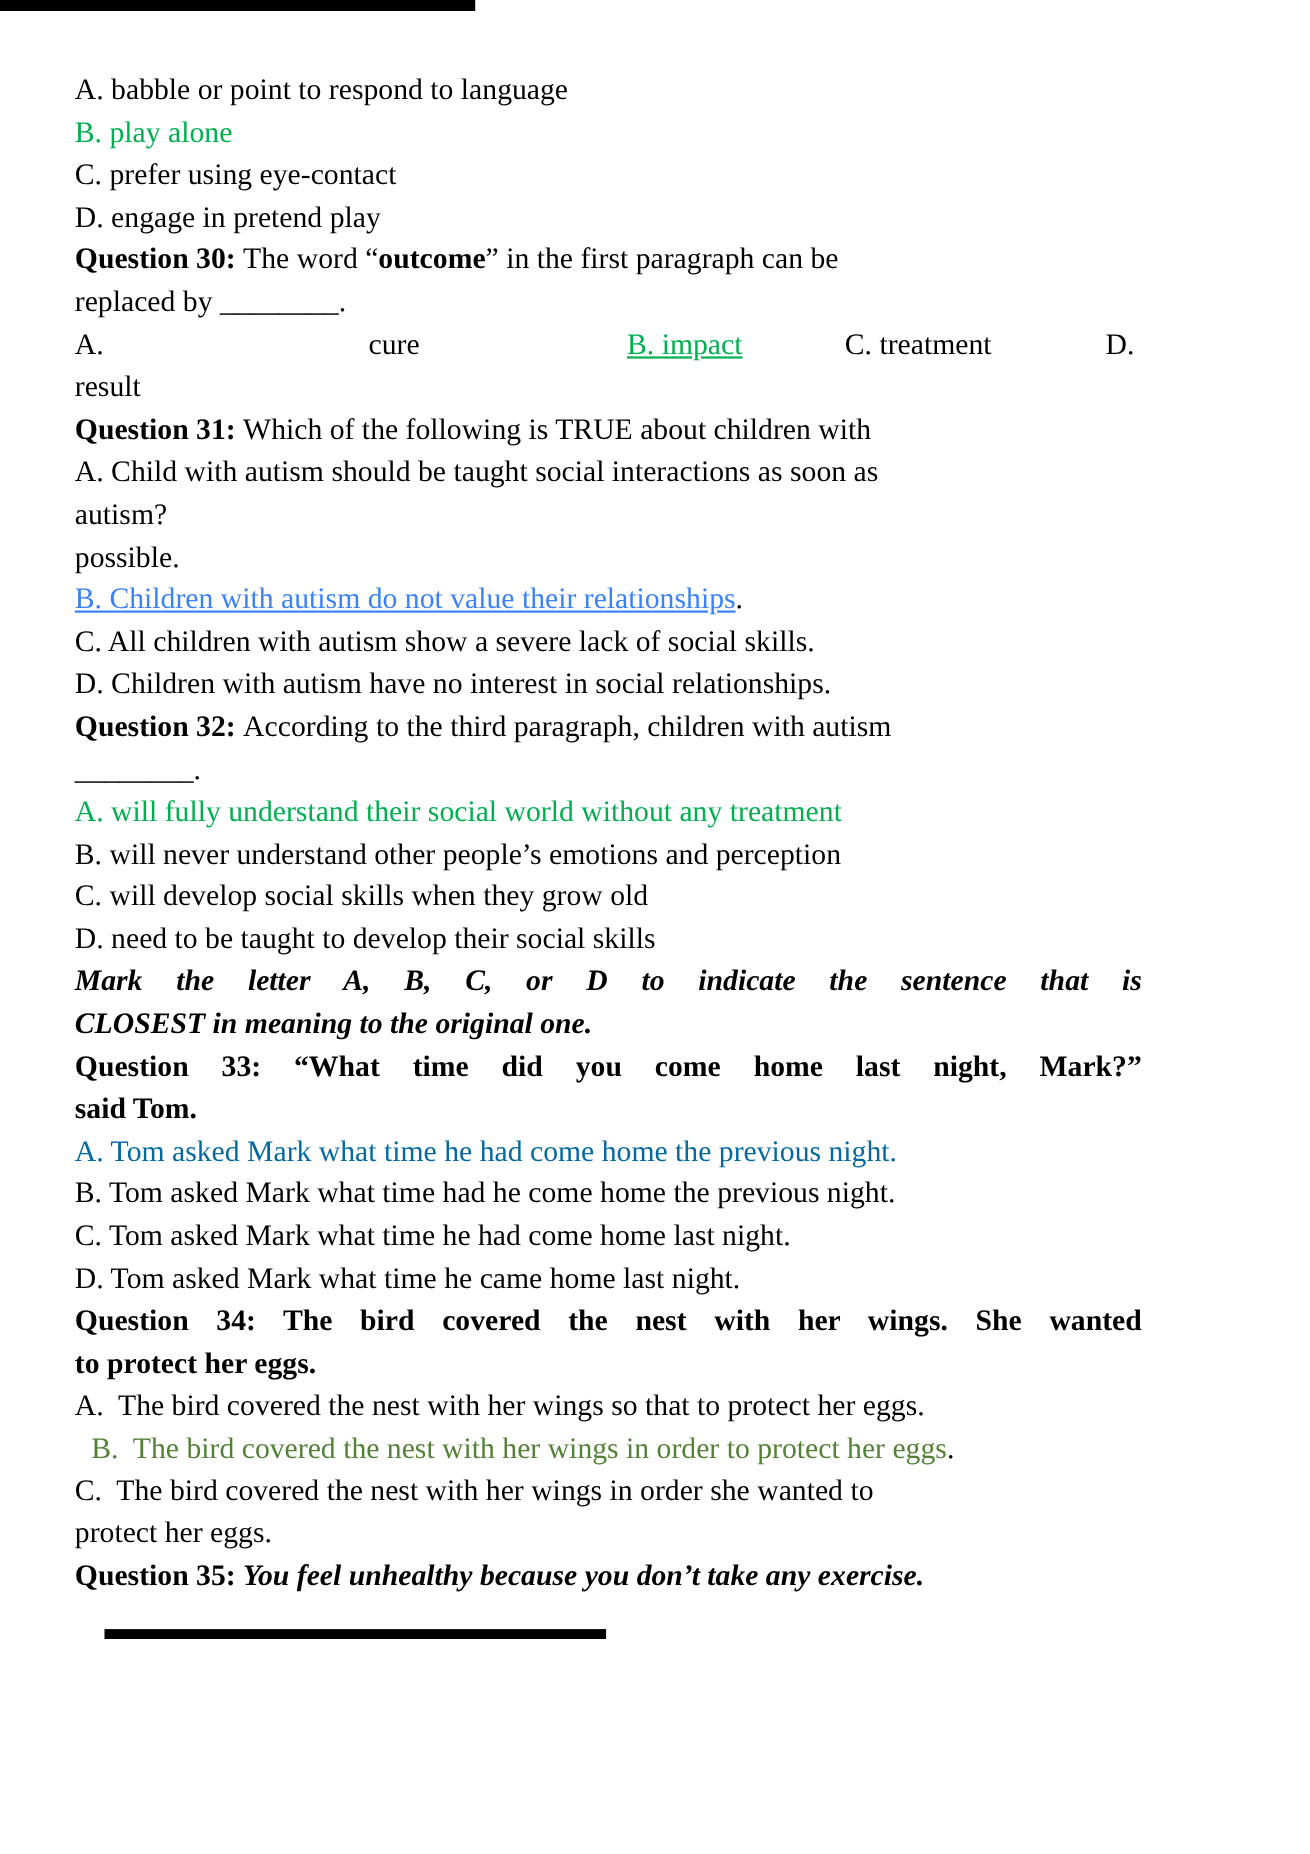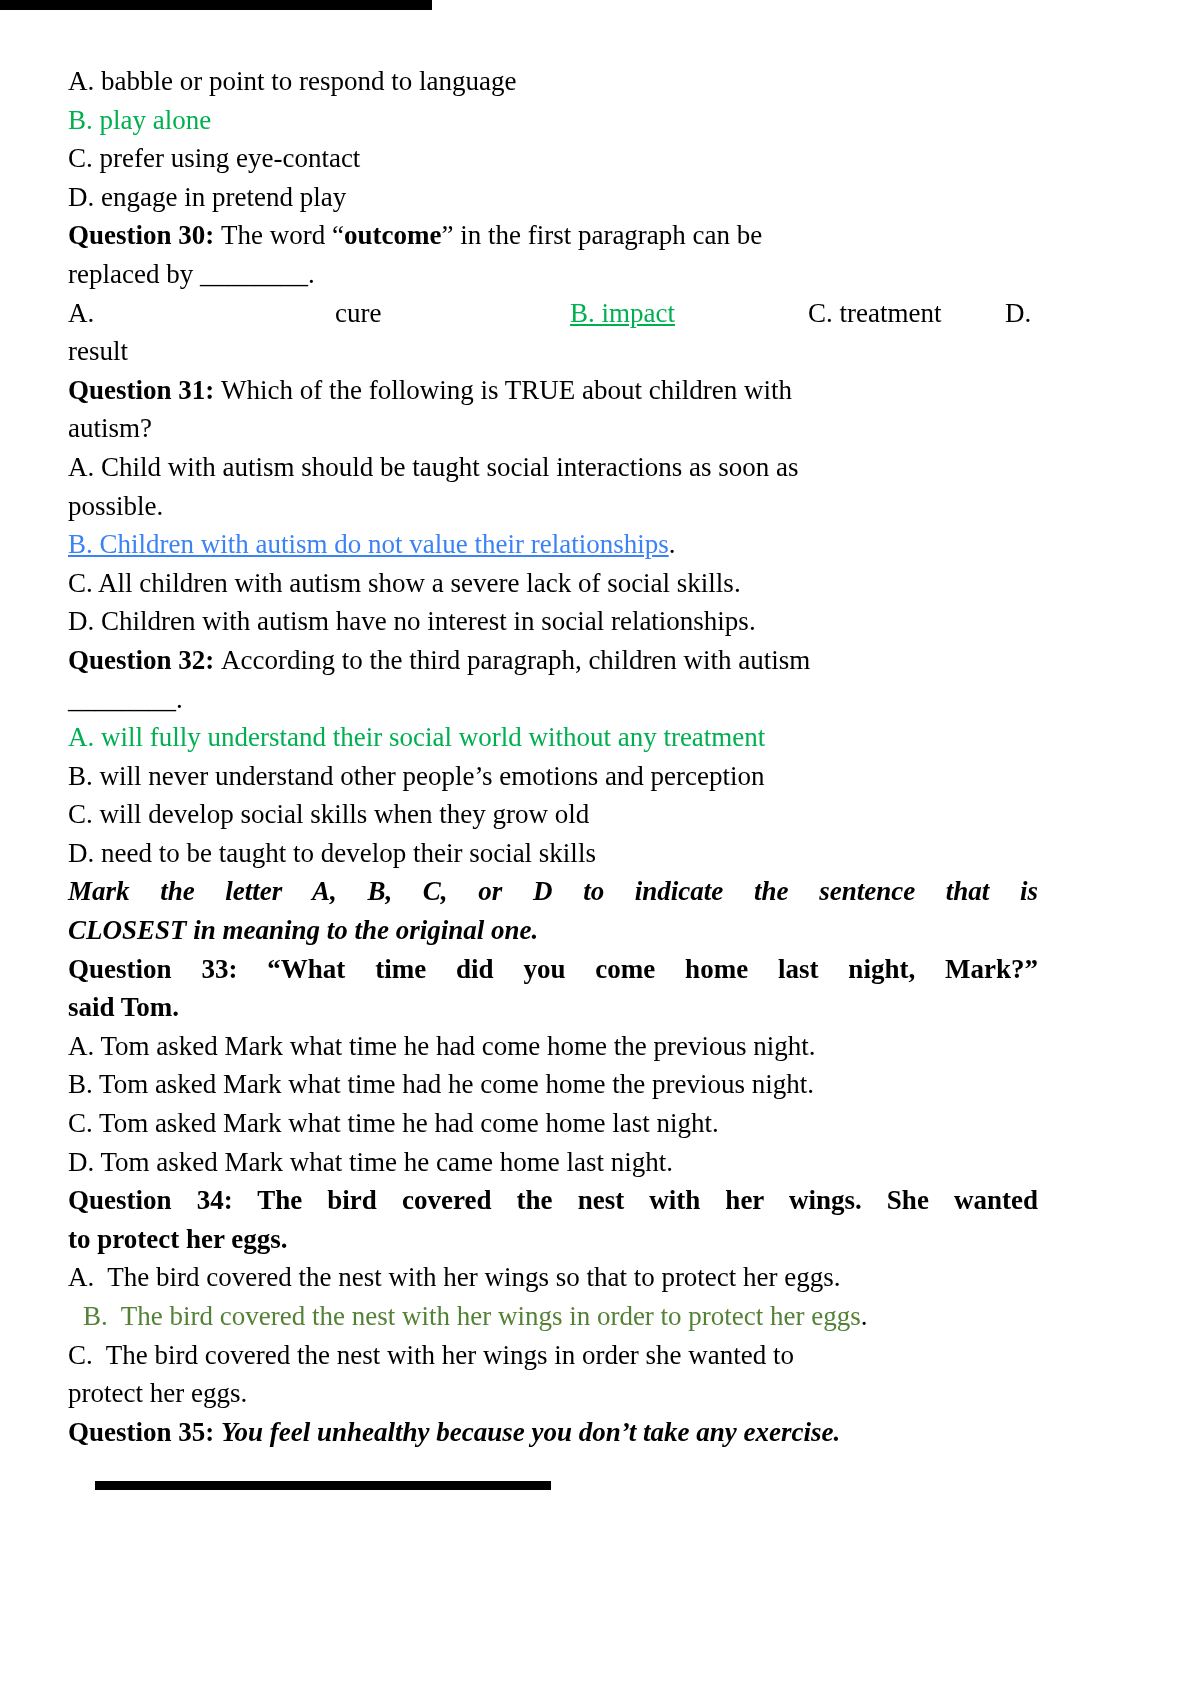--- a/index.html
+++ b/index.html
@@ -55,55 +55,55 @@
     height: 38.6px;
   }
   .opt {
     position: absolute;
     top: 0;
     white-space: pre;
   }
   .opt-0 { left: 0; }
   .opt-1 { left: 267px; }
   .opt-2 { left: 502px; }
-  .opt-3 { left: 740px; }
+  .opt-3 { left: 700px; }
   .opt-4 { left: 937px; }
 </style>
 </head>
 <body>
 
 <div class="page">
   <div class="top-bar"></div>
   <div class="doc" id="doc">
       <div class="line"><span>A. babble or point to respond to language</span></div>
       <div class="line"><span style="color: rgb(0, 176, 80);">B. play alone</span></div>
       <div class="line"><span>C. prefer using eye-contact</span></div>
       <div class="line"><span>D. engage in pretend play</span></div>
       <div class="line"><span style="font-weight: bold;">Question 30: </span><span>The word “</span><span style="font-weight: bold;">outcome</span><span>” in the first paragraph can be</span></div>
       <div class="line"><span>replaced by ________.</span></div>
       <div class="line options-row"><span class="opt opt-0">A.</span><span class="opt opt-1">cure</span><span class="opt opt-2" style="color: rgb(0, 176, 80); text-decoration: underline;">B. impact</span><span class="opt opt-3">C. treatment</span><span class="opt opt-4">D.</span></div>
       <div class="line"><span>result</span></div>
       <div class="line"><span style="font-weight: bold;">Question 31: </span><span>Which of the following is TRUE about children with</span></div>
+      <div class="line"><span>A. Child with autism should be taught social interactions as soon as</span></div>
       <div class="line"><span>autism?</span></div>
-      <div class="line"><span>A. Child with autism should be taught social interactions as soon as</span></div>
       <div class="line"><span>possible.</span></div>
       <div class="line"><span style="color: #3b82f6; text-decoration: underline;">B. Children with autism do not value their relationships</span><span>.</span></div>
       <div class="line"><span>C. All children with autism show a severe lack of social skills.</span></div>
       <div class="line"><span>D. Children with autism have no interest in social relationships.</span></div>
       <div class="line"><span style="font-weight: bold;">Question 32: </span><span>According to the third paragraph, children with autism</span></div>
       <div class="line"><span>________.</span></div>
       <div class="line"><span style="color: rgb(0, 176, 80);">A. will fully understand their social world without any treatment</span></div>
       <div class="line"><span>B. will never understand other people’s emotions and perception</span></div>
       <div class="line"><span>C. will develop social skills when they grow old</span></div>
       <div class="line"><span>D. need to be taught to develop their social skills</span></div>
       <div class="line justify"><span style="font-weight: bold; font-style: italic;">Mark the letter A, B, C, or D to indicate the sentence that is</span></div>
       <div class="line"><span style="font-weight: bold; font-style: italic;">CLOSEST in meaning to the original one.</span></div>
       <div class="line justify"><span style="font-weight: bold;">Question 33: “What time did you come home last night, Mark?”</span></div>
       <div class="line"><span style="font-weight: bold;">said Tom.</span></div>
-      <div class="line"><span style="color: #000000;">A. Tom asked Mark what time he had come home the previous night.</span></div>
+      <div class="line"><span style="color: #0369a1;">A. Tom asked Mark what time he had come home the previous night.</span></div>
       <div class="line"><span>B. Tom asked Mark what time had he come home the previous night.</span></div>
       <div class="line"><span>C. Tom asked Mark what time he had come home last night.</span></div>
       <div class="line"><span>D. Tom asked Mark what time he came home last night.</span></div>
       <div class="line justify"><span style="font-weight: bold;">Question 34: The bird covered the nest with her wings. She wanted</span></div>
       <div class="line"><span style="font-weight: bold; margin-top: 24px;">to protect her eggs.</span></div>
       <div class="line"><span>A.  The bird covered the nest with her wings so that to protect her eggs.</span></div>
       <div class="line"><span style="color: rgb(83, 129, 53); margin-left: 15px;">B.  The bird covered the nest with her wings in order to protect her eggs</span><span>.</span></div>
       <div class="line"><span>C.  The bird covered the nest with her wings in order she wanted to</span></div>
       <div class="line"><span>protect her eggs.</span></div>
       <div class="line"><span style="font-weight: bold;">Question 35: </span><span style="font-weight: bold; font-style: italic;">You feel unhealthy because you don’t take any exercise.</span></div>

